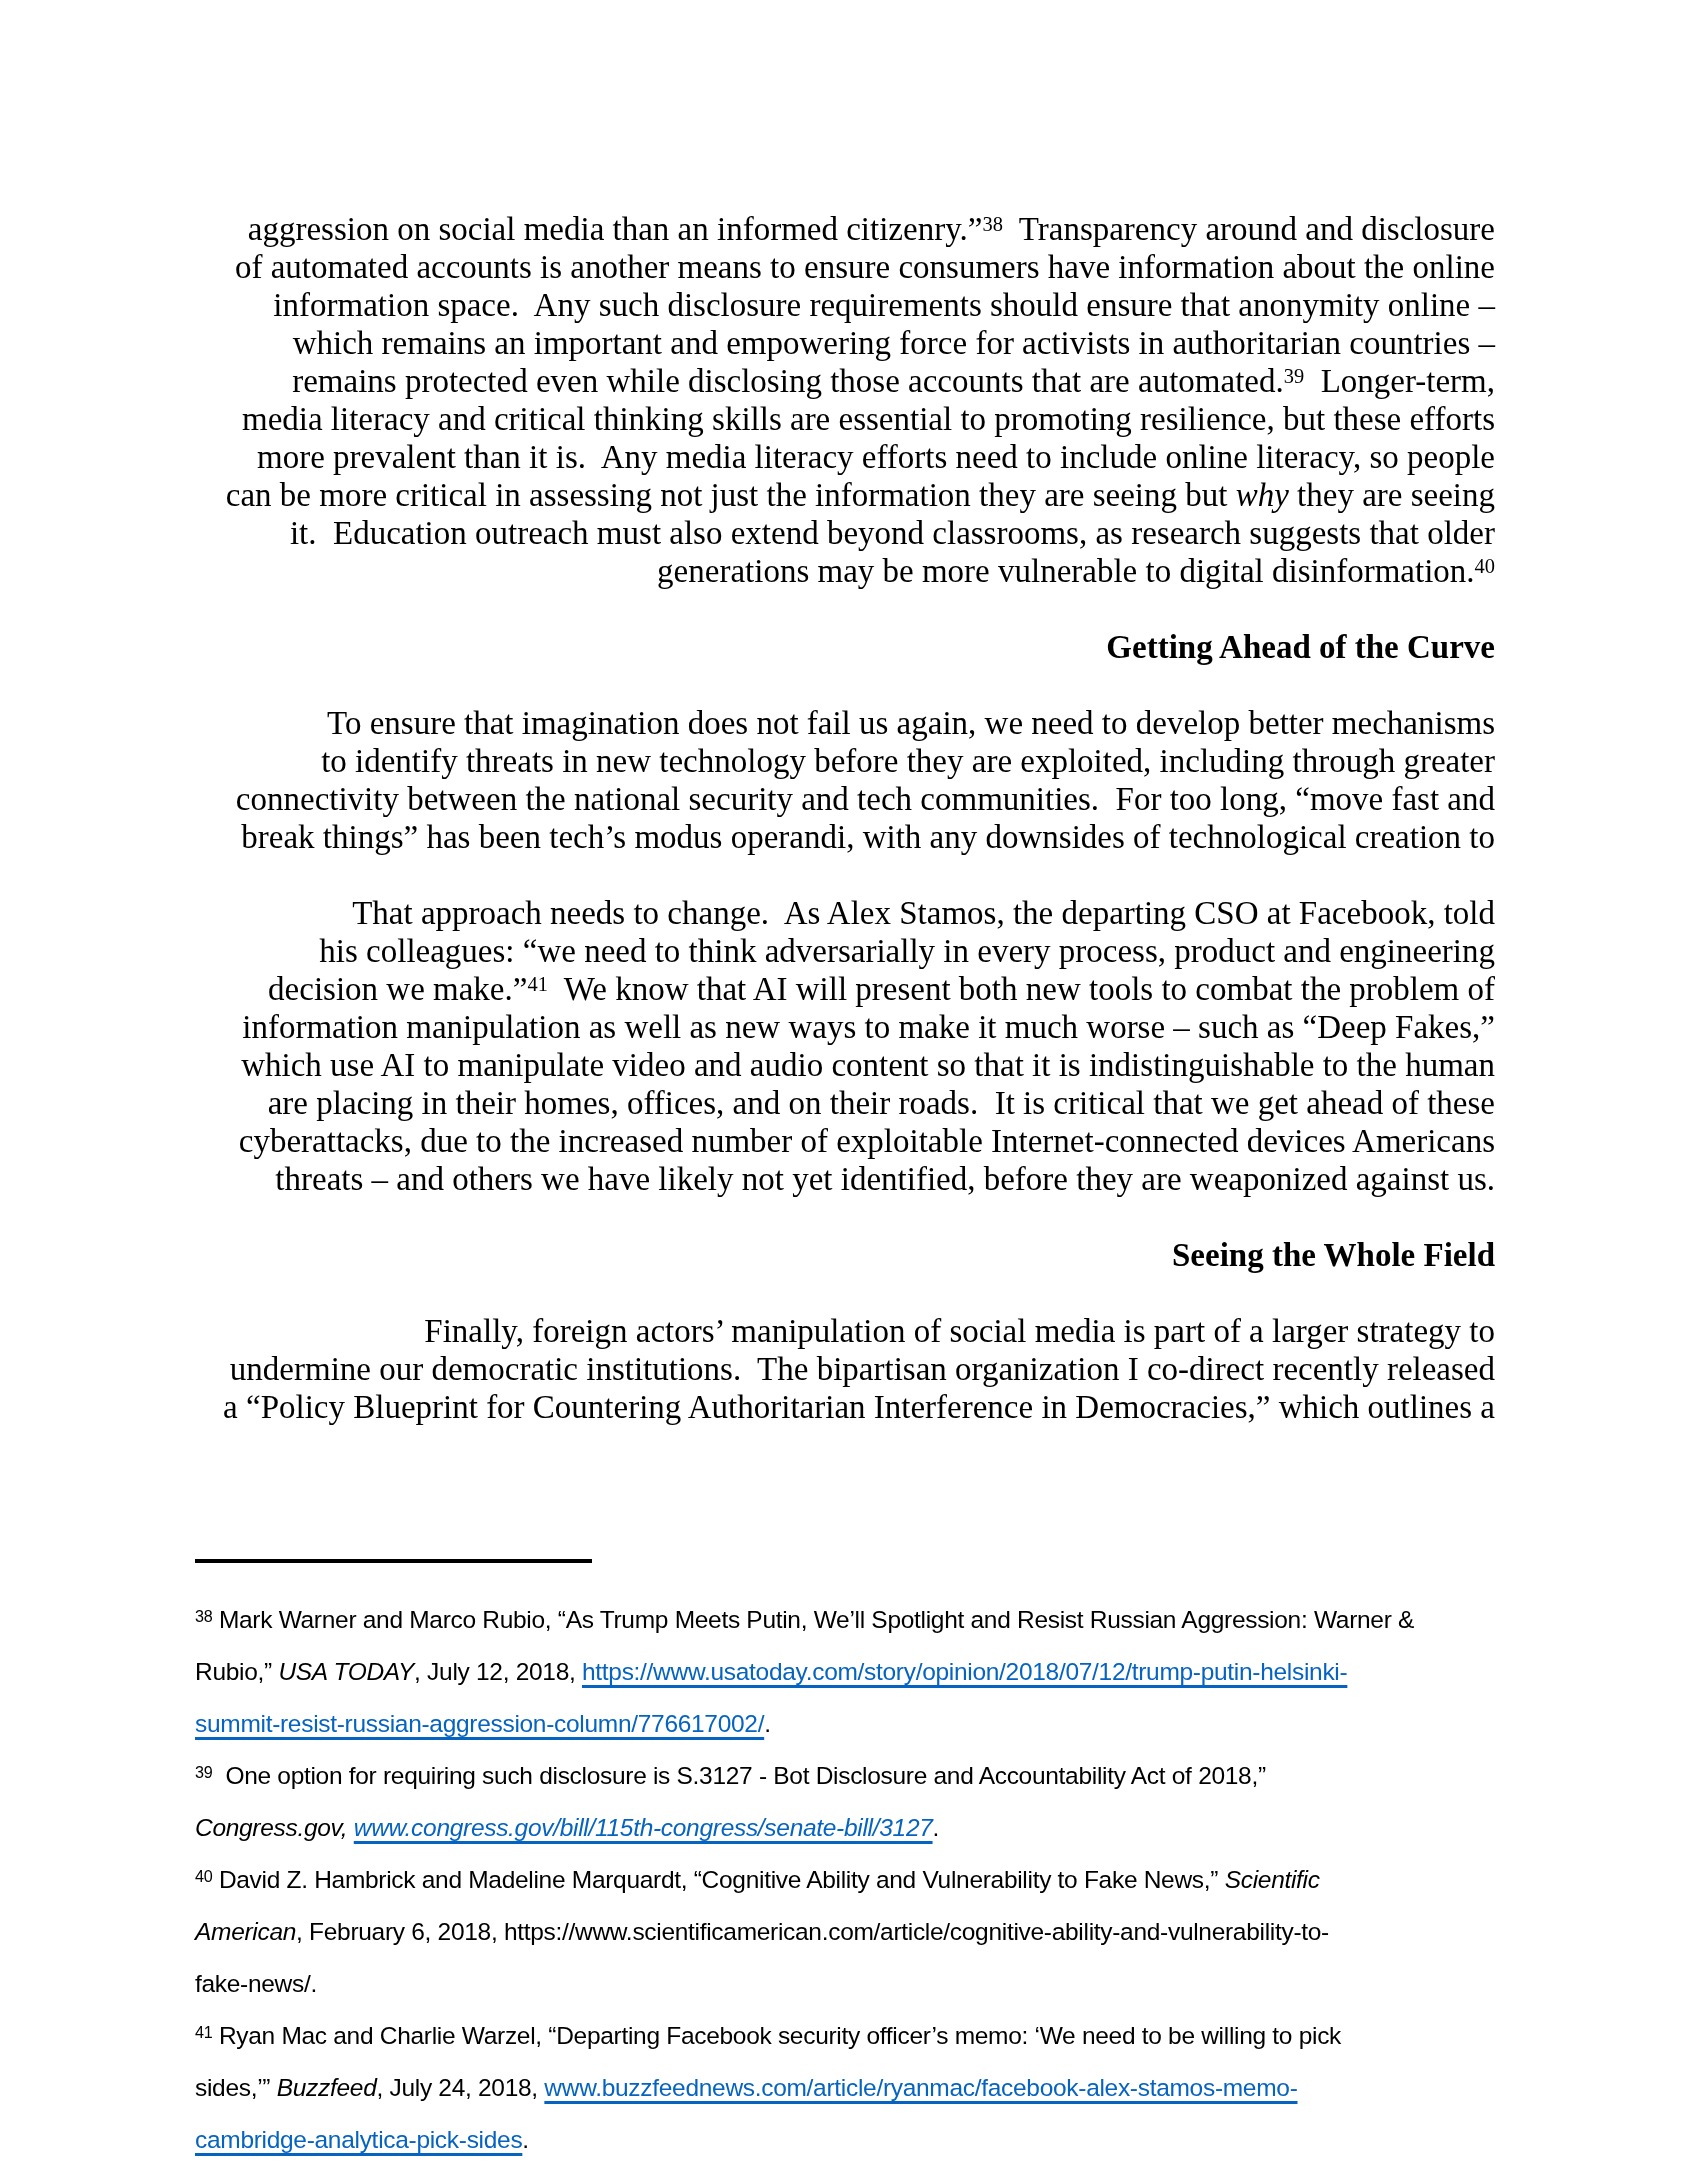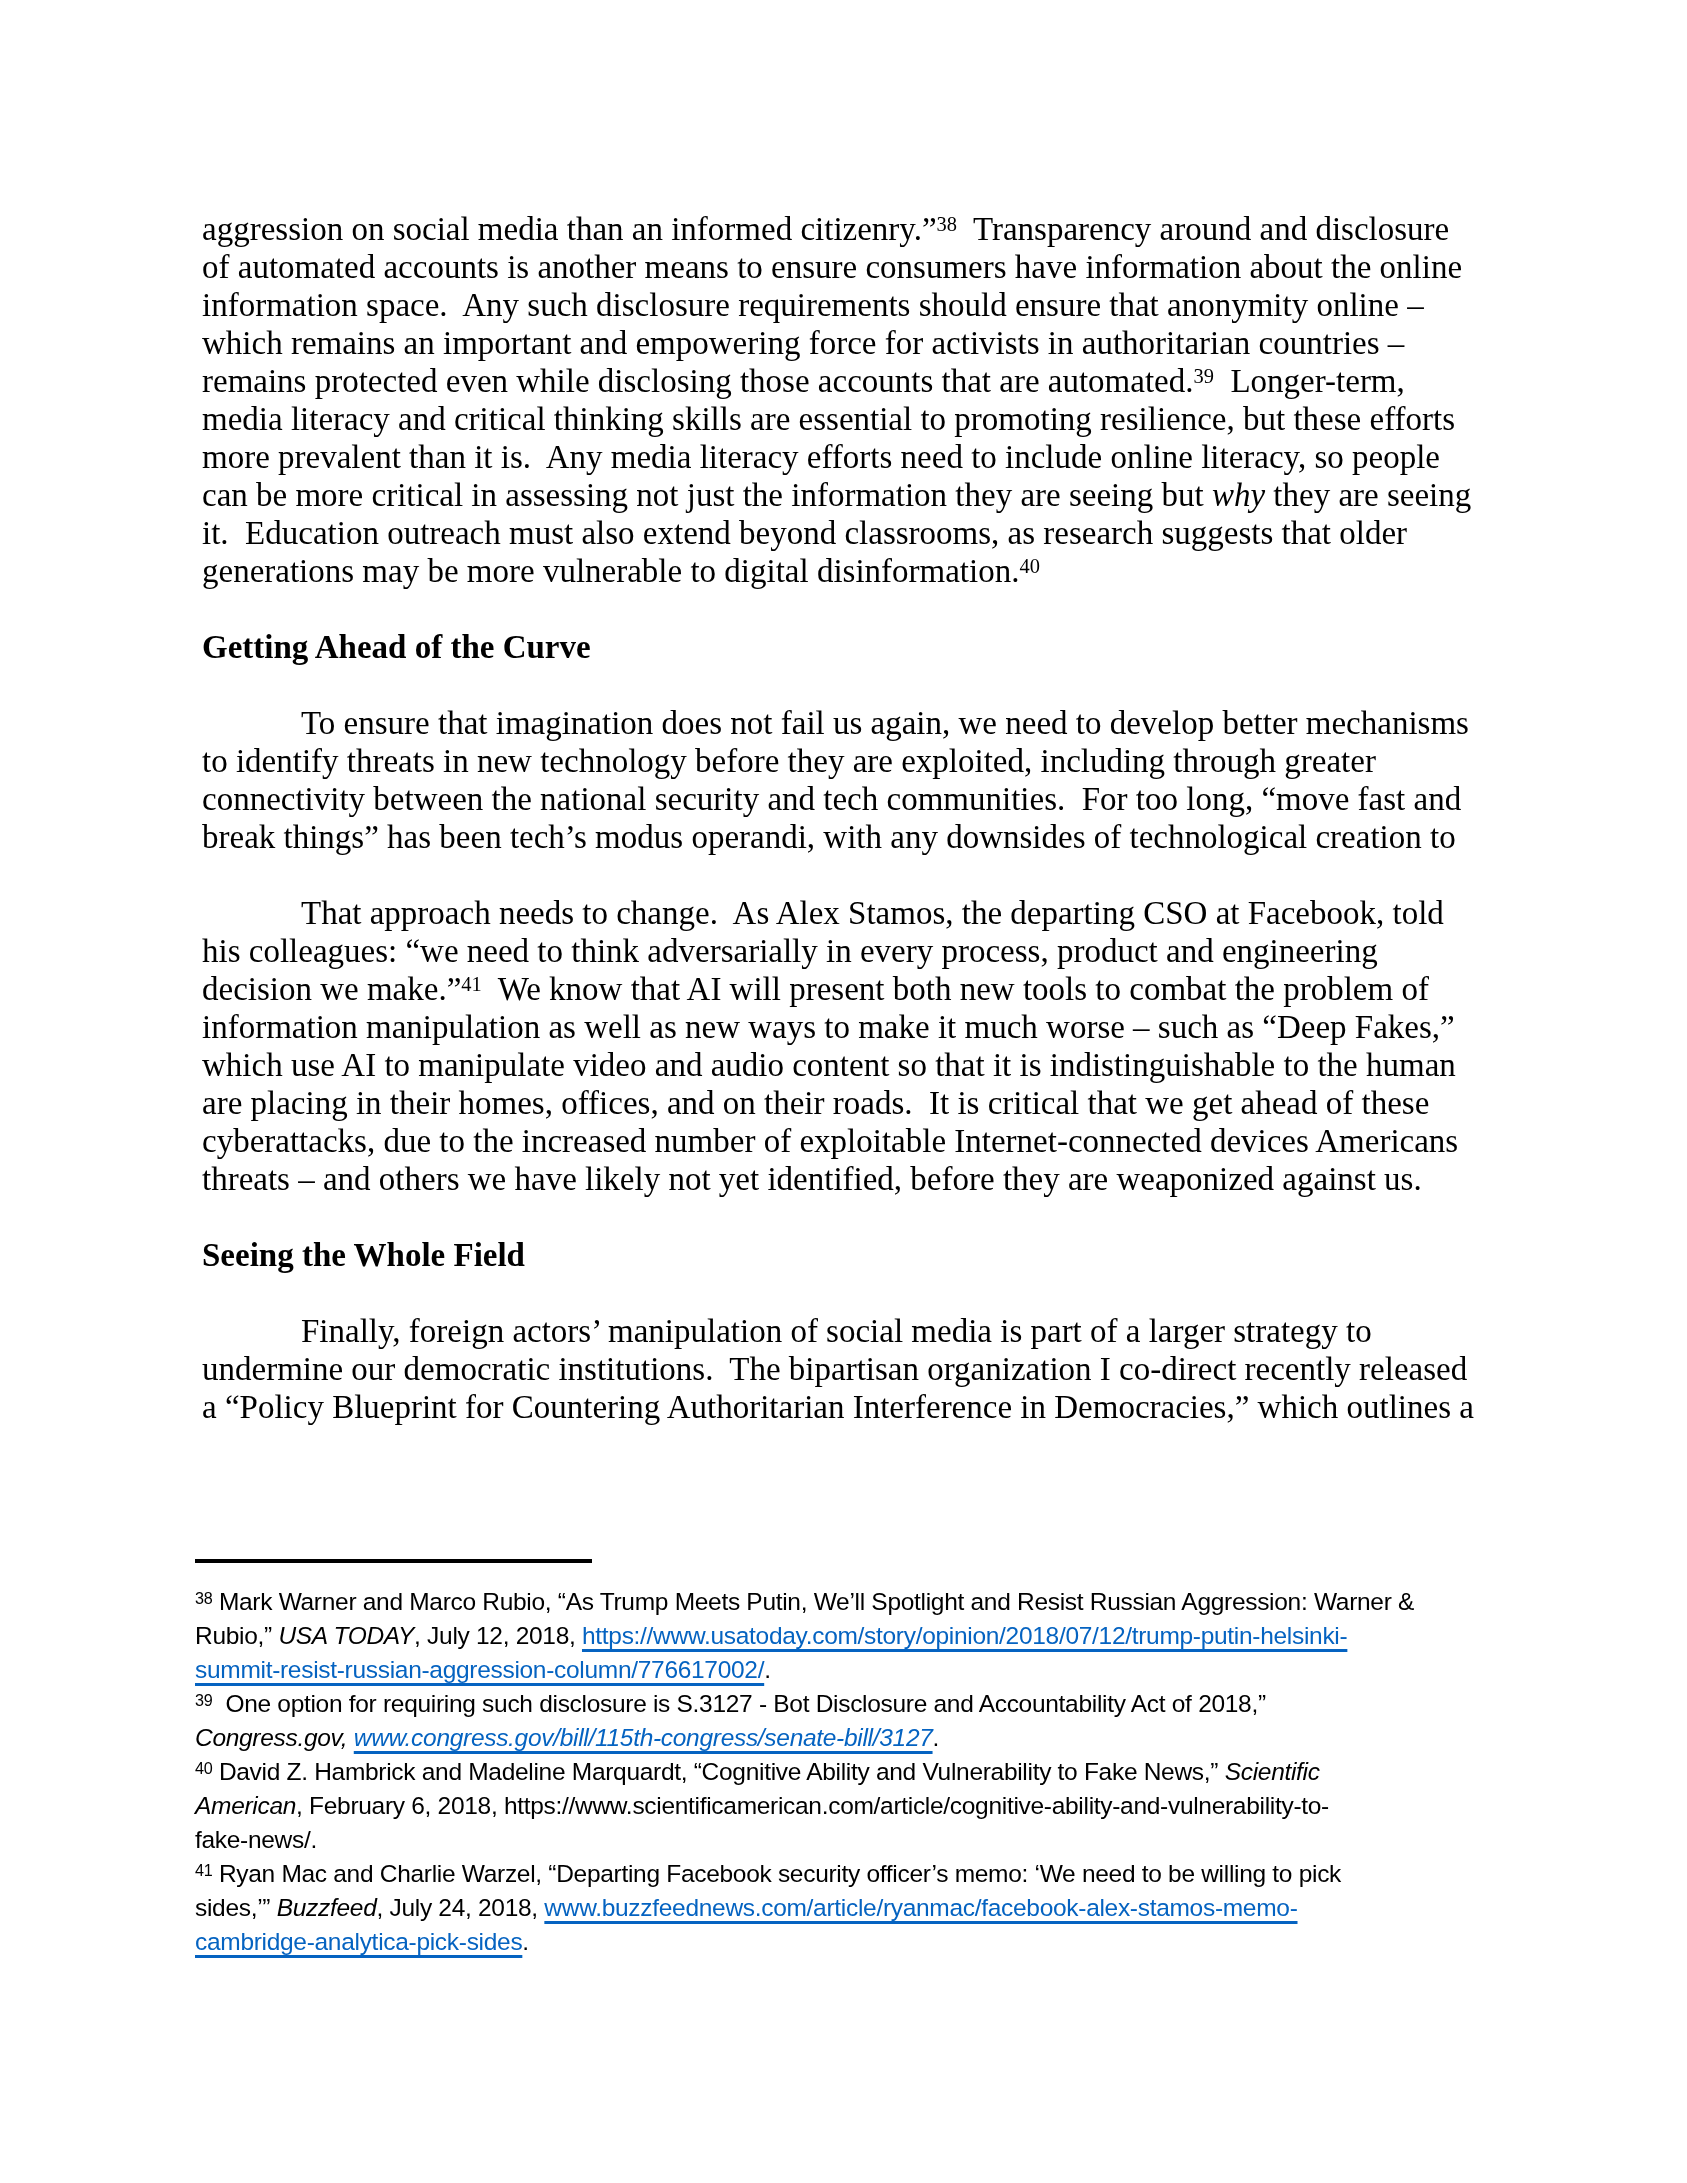--- a/index.html
+++ b/index.html
@@ -7,23 +7,24 @@
     position: relative;
     width: 1687px;
     height: 2183px;
     background: #ffffff;
     font-family: "Liberation Serif", serif;
     color: #000000;
     overflow: hidden;
   }
   .body-text {
     position: absolute;
-    left: 202px;
+    left: 195px;
     top: 210px;
     width: 1300px;
+    text-align: right;
   }
   .body-text .line {
     white-space: pre;
     font-size: 33px;
     line-height: 38px;
     height: 38px;
   }
   .spacer { height: 38px; }
   .block.heading .line { font-weight: bold; }
   .line.indent { text-indent: 99px; }
@@ -55,20 +56,21 @@
     top: 1585px;
     width: 1300px;
     font-family: "Liberation Sans", sans-serif;
     letter-spacing: -0.3px;
   }
   .footnotes .line {
     white-space: pre;
     font-size: 24.5px;
     line-height: 34px;
     height: 34px;
+    margin-top: 18px;
   }
   .footnotes .sup { font-size: 0.66em; top: -0.4em; }
 </style>
 </head>
 <body>
 
 <div class="page">
   <div class="body-text">
       <div class="block para">
         <div class="line"><span>aggression on social media than an informed citizenry.”</span><span class="sup">38</span><span>  Transparency around and disclosure</span></div>

